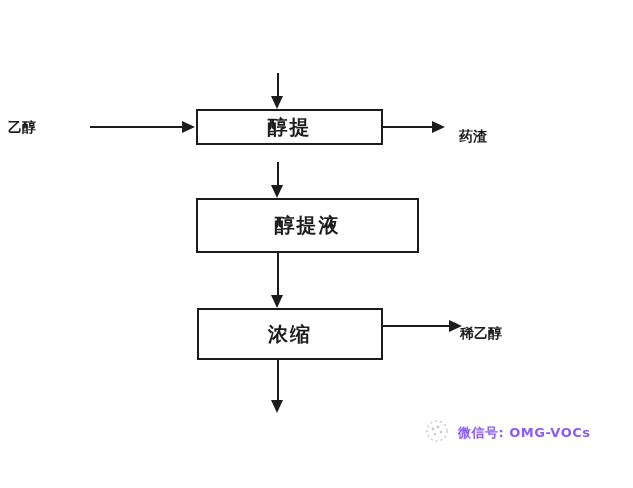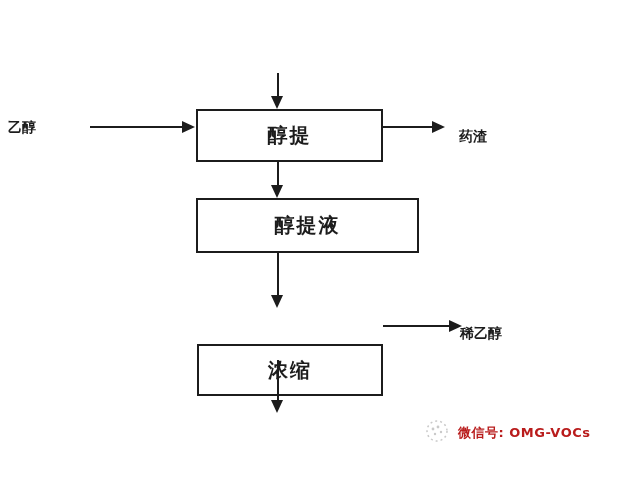--- a/index.html
+++ b/index.html
@@ -46,21 +46,21 @@
     border-right: 6px solid transparent;
     border-top: 13px solid #1c1c1c;
   }
   .watermark {
     position: absolute;
     left: 424px;
     top: 418px;
     display: flex;
     align-items: center;
     gap: 8px;
-    color: #b91c1c;
+    color: #8b5cf6;
   }
   .watermark-text {
     font-size: 13px;
     font-weight: bold;
     letter-spacing: 0.5px;
   }
 </style>
 </head>
 <body>
 
@@ -72,21 +72,21 @@
     <div class="head-down" style="left:271px; top:96px;"></div>
   </div>
 
   <div class="txt-label" style="left:8px; top:114px;">乙醇</div>
 
   <div>
     <div class="hline" style="left:90px; top:126px; width:94px;"></div>
     <div class="head-right" style="left:182px; top:121px;"></div>
   </div>
 
-  <div class="node-box" style="left:196px; top:109px; width:187px; height:53px;">
+  <div class="node-box" style="left:196px; top:109px; width:187px; height:36px;">
     <span>醇提</span>
   </div>
 
   <div>
     <div class="hline" style="left:383px; top:126px; width:50px;"></div>
     <div class="head-right" style="left:432px; top:121px;"></div>
   </div>
 
   <div class="txt-label" style="left:459px; top:123px;">药渣</div>
 
@@ -97,21 +97,21 @@
 
   <div class="node-box" style="left:196px; top:198px; width:223px; height:55px;">
     <span>醇提液</span>
   </div>
 
   <div>
     <div class="vline" style="left:277px; top:253px; height:43px;"></div>
     <div class="head-down" style="left:271px; top:295px;"></div>
   </div>
 
-  <div class="node-box" style="left:197px; top:308px; width:186px; height:52px;margin-top:36px;">
+  <div class="node-box" style="left:197px; top:308px; width:186px; height:52px;">
     <span>浓缩</span>
   </div>
 
   <div>
     <div class="hline" style="left:383px; top:325px; width:67px;"></div>
     <div class="head-right" style="left:449px; top:320px;"></div>
   </div>
 
   <div class="txt-label" style="left:460px; top:320px;">稀乙醇</div>
 

